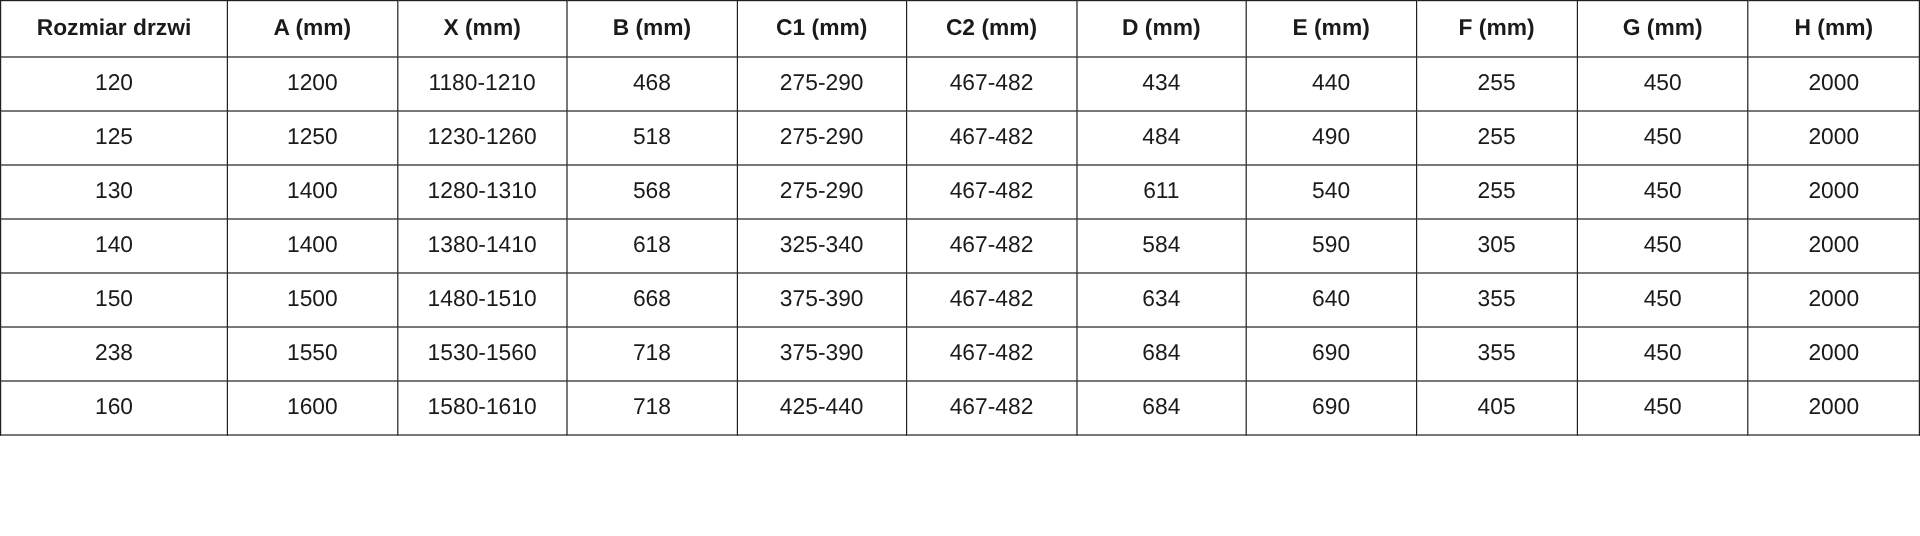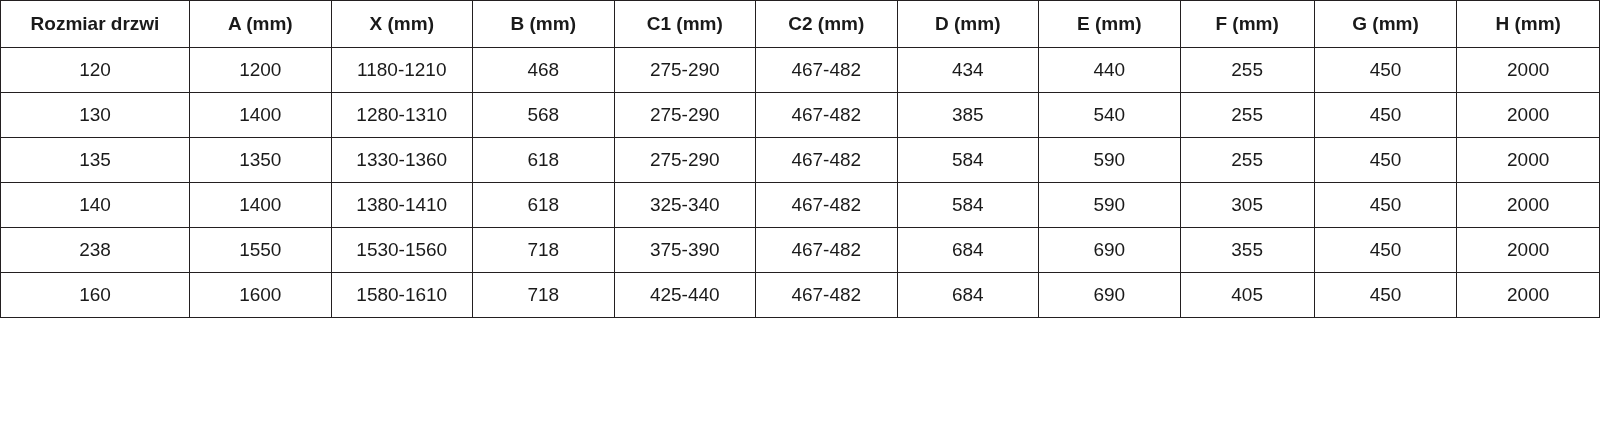--- a/index.html
+++ b/index.html
@@ -103,55 +103,68 @@
         <td>468</td>
         <td>275-290</td>
         <td>467-482</td>
         <td>434</td>
         <td>440</td>
         <td>255</td>
         <td>450</td>
         <td>2000</td>
       </tr>
       <tr>
+        <td>125</td>
+        <td>1250</td>
+        <td>1230-1260</td>
+        <td>518</td>
+        <td>275-290</td>
+        <td>467-482</td>
+        <td>484</td>
+        <td>490</td>
+        <td>255</td>
+        <td>450</td>
+        <td>2000</td>
+      </tr>
+      <tr>
         <td>130</td>
         <td>1400</td>
         <td>1280-1310</td>
         <td>568</td>
         <td>275-290</td>
         <td>467-482</td>
-        <td>385</td>
+        <td>611</td>
         <td>540</td>
-        <td>255</td>
-        <td>450</td>
-        <td>2000</td>
-      </tr>
-      <tr>
-        <td>135</td>
-        <td>1350</td>
-        <td>1330-1360</td>
-        <td>618</td>
-        <td>275-290</td>
-        <td>467-482</td>
-        <td>584</td>
-        <td>590</td>
         <td>255</td>
         <td>450</td>
         <td>2000</td>
       </tr>
       <tr>
         <td>140</td>
         <td>1400</td>
         <td>1380-1410</td>
         <td>618</td>
         <td>325-340</td>
         <td>467-482</td>
         <td>584</td>
         <td>590</td>
         <td>305</td>
+        <td>450</td>
+        <td>2000</td>
+      </tr>
+      <tr>
+        <td>150</td>
+        <td>1500</td>
+        <td>1480-1510</td>
+        <td>668</td>
+        <td>375-390</td>
+        <td>467-482</td>
+        <td>634</td>
+        <td>640</td>
+        <td>355</td>
         <td>450</td>
         <td>2000</td>
       </tr>
       <tr>
         <td>238</td>
         <td>1550</td>
         <td>1530-1560</td>
         <td>718</td>
         <td>375-390</td>
         <td>467-482</td>

